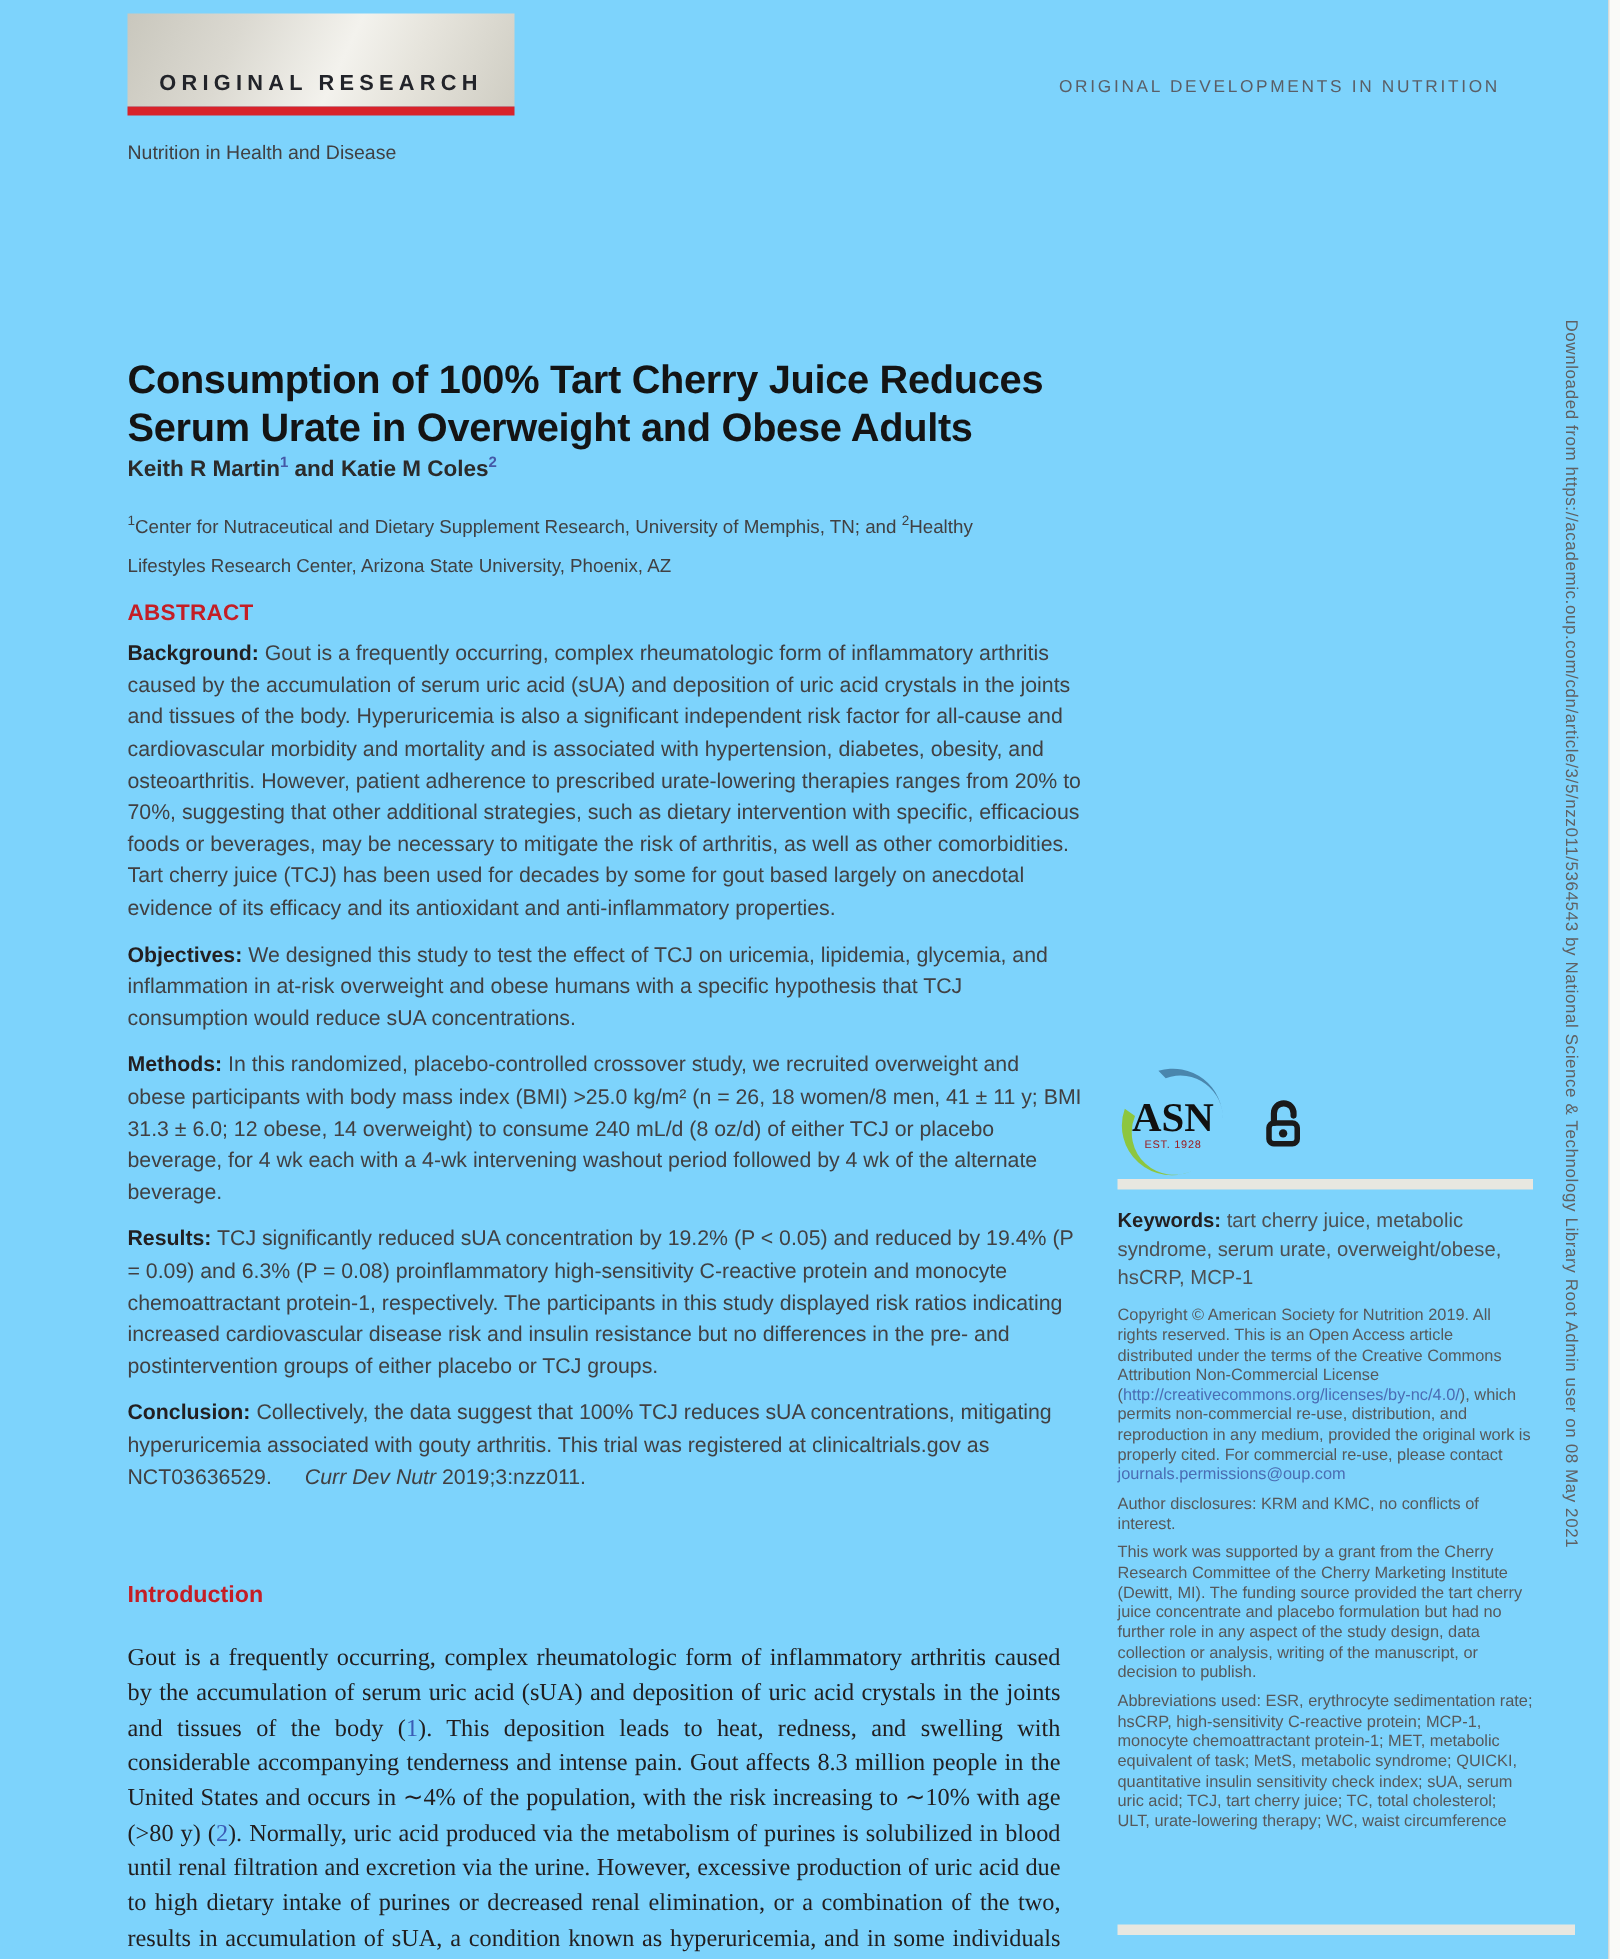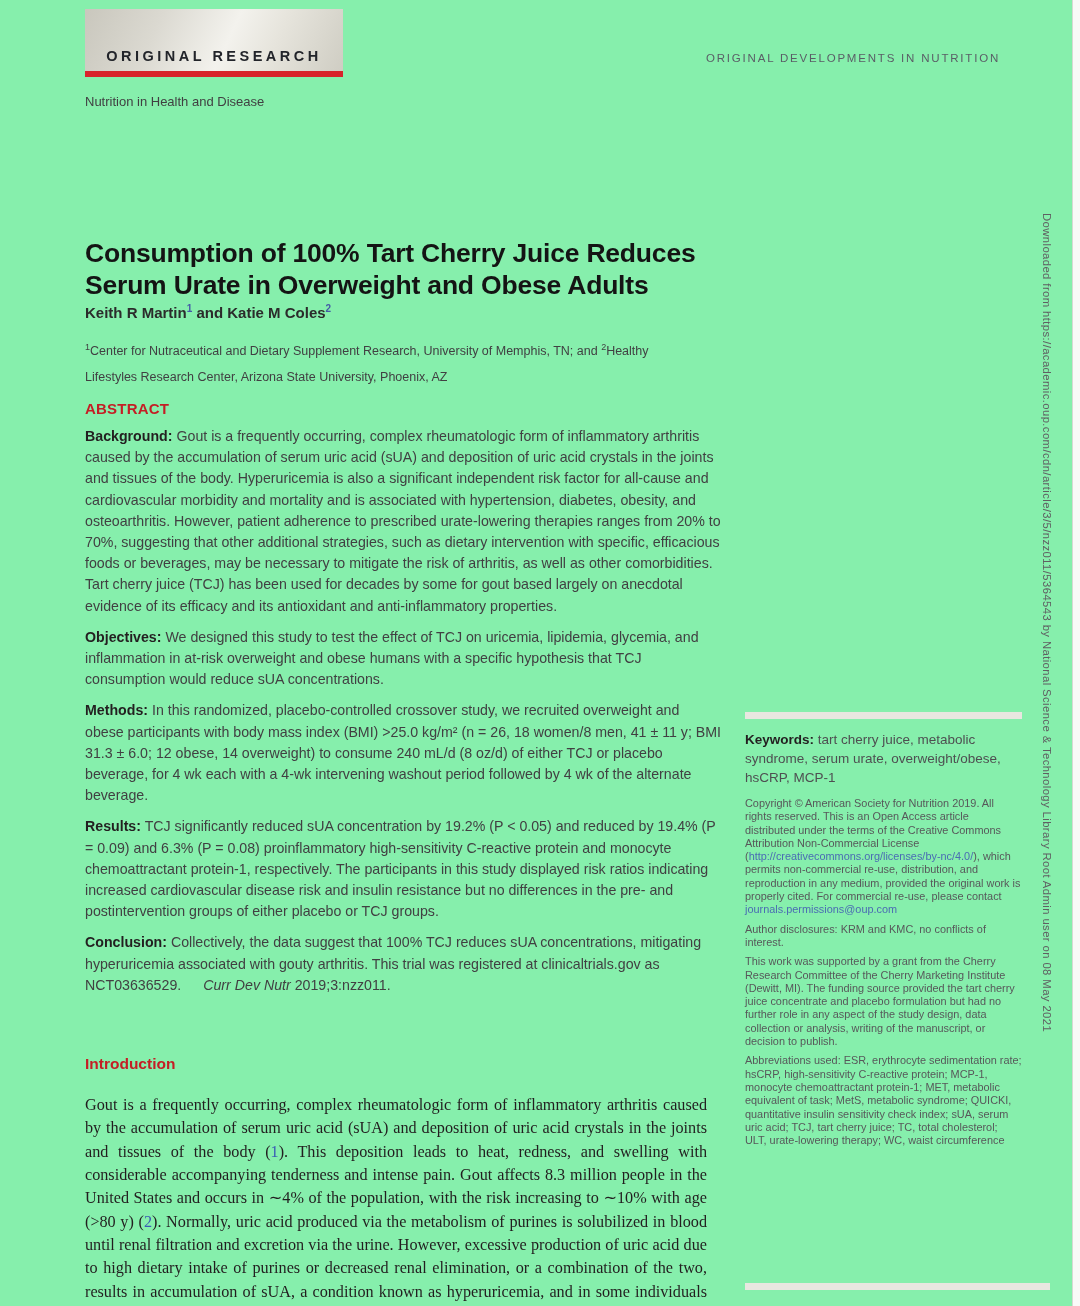--- a/index.html
+++ b/index.html
@@ -1,16 +1,16 @@
 <!DOCTYPE html>
 <html><head>
 <meta charset="utf-8">
 <style>
   html,body{margin:0;padding:0;background:#ffffff;}
-  .page{position:relative;width:1080px;height:1306px;background:#86efac;overflow:hidden;
+  .page{position:relative;width:1080px;height:1306px;background:#7dd3fc;overflow:hidden;
         font-family:"Liberation Sans",sans-serif;}
 
   
   .edge-strip{position:absolute;left:1072px;top:0;width:8px;height:100%;
               background:#fafaf8;border-left:1px solid #d8d8d4;border-right:1px solid #e4e4e0;}
 
   
   .badge-wrap{position:absolute;left:85px;top:9px;width:258px;}
   .badge-grad{height:62px;display:flex;align-items:flex-end;justify-content:center;
               padding-bottom:7px;box-sizing:border-box;
@@ -82,20 +82,33 @@
     <p><b>Objectives:</b> <span>We designed this study to test the effect of TCJ on uricemia, lipidemia, glycemia, and inflammation in at-risk overweight and obese humans with a specific hypothesis that TCJ consumption would reduce sUA concentrations.</span></p>
     <p><b>Methods:</b> <span>In this randomized, placebo-controlled crossover study, we recruited overweight and obese participants with body mass index (BMI) &gt;25.0 kg/m² (n = 26, 18 women/8 men, 41 ± 11 y; BMI 31.3 ± 6.0; 12 obese, 14 overweight) to consume 240 mL/d (8 oz/d) of either TCJ or placebo beverage, for 4 wk each with a 4-wk intervening washout period followed by 4 wk of the alternate beverage.</span></p>
     <p><b>Results:</b> <span>TCJ significantly reduced sUA concentration by 19.2% (P &lt; 0.05) and reduced by 19.4% (P = 0.09) and 6.3% (P = 0.08) proinflammatory high-sensitivity C-reactive protein and monocyte chemoattractant protein-1, respectively. The participants in this study displayed risk ratios indicating increased cardiovascular disease risk and insulin resistance but no differences in the pre- and postintervention groups of either placebo or TCJ groups.</span></p>
     <p><b>Conclusion:</b> <span>Collectively, the data suggest that 100% TCJ reduces sUA concentrations, mitigating hyperuricemia associated with gouty arthritis. This trial was registered at clinicaltrials.gov as NCT03636529.</span><span class="cit-journal">Curr Dev Nutr</span><span> 2019;3:nzz011.</span></p>
   </div>
 
   <h2 class="intro-h">Introduction</h2>
   <p class="intro-p"><span>Gout is a frequently occurring, complex rheumatologic form of inflammatory arthritis caused by the accumulation of serum uric acid (sUA) and deposition of uric acid crystals in the joints and tissues of the body (</span><span class="ref-link">1</span><span>). This deposition leads to heat, redness, and swelling with considerable accompanying tenderness and intense pain. Gout affects 8.3 million people in the United States and occurs in ∼4% of the population, with the risk increasing to ∼10% with age (&gt;80 y) (</span><span class="ref-link">2</span><span>). Normally, uric acid produced via the metabolism of purines is solubilized in blood until renal filtration and excretion via the urine. However, excessive production of uric acid due to high dietary intake of purines or decreased renal elimination, or a combination of the two, results in accumulation of sUA, a condition known as hyperuricemia, and in some individuals ultimately precipitation of sharp, needlelike monosodium urate crystals and chronic tophi formation.</span></p>
 
   <div class="sidebar">
+    <div class="logo-row">
+      <svg width="74" height="74" viewBox="0 0 76 76">
+        <path d="M28 4 A34 34 0 0 1 72 38 A29 29 0 0 0 33 9 Z" fill="#4a86ad"></path>
+        <path d="M5 30 A34 34 0 0 0 52 72 A29 29 0 0 1 12 35 Z" fill="#8dc63f"></path>
+        <text x="38" y="45" text-anchor="middle" font-family="Liberation Serif, serif" font-weight="bold" font-size="28" fill="#111111">ASN</text>
+        <text x="38" y="57" text-anchor="middle" font-family="Liberation Sans, sans-serif" font-size="7.5" fill="#9b1c20" letter-spacing="0.5">EST. 1928</text>
+      </svg>
+      <svg width="28" height="36" viewBox="0 0 34 44">
+        <path d="M10 24 v-8 a8 8 0 0 1 16 0 v2" fill="none" stroke="#1a1a1a" stroke-width="5" stroke-linecap="round"></path>
+        <rect x="6" y="24" width="23" height="17" rx="4" fill="none" stroke="#1a1a1a" stroke-width="4.5"></rect>
+        <circle cx="17.5" cy="32.5" r="3.4" fill="#1a1a1a"></circle>
+      </svg>
+    </div>
     <div class="divider"></div>
     <p class="keywords"><b>Keywords:</b><span> tart cherry juice, metabolic syndrome, serum urate, overweight/obese, hsCRP, MCP-1</span></p>
     <div class="fineprint">
       <p><span>Copyright © American Society for Nutrition 2019. All rights reserved. This is an Open Access article distributed under the terms of the Creative Commons Attribution Non-Commercial License (</span><a class="blue-link">http://creativecommons.org/licenses/by-nc/4.0/</a><span>), which permits non-commercial re-use, distribution, and reproduction in any medium, provided the original work is properly cited. For commercial re-use, please contact </span><a class="blue-link">journals.permissions@oup.com</a></p>
       <p>Author disclosures: KRM and KMC, no conflicts of interest.</p>
       <p>This work was supported by a grant from the Cherry Research Committee of the Cherry Marketing Institute (Dewitt, MI). The funding source provided the tart cherry juice concentrate and placebo formulation but had no further role in any aspect of the study design, data collection or analysis, writing of the manuscript, or decision to publish.</p>
       <p>Abbreviations used: ESR, erythrocyte sedimentation rate; hsCRP, high-sensitivity C-reactive protein; MCP-1, monocyte chemoattractant protein-1; MET, metabolic equivalent of task; MetS, metabolic syndrome; QUICKI, quantitative insulin sensitivity check index; sUA, serum uric acid; TCJ, tart cherry juice; TC, total cholesterol; ULT, urate-lowering therapy; WC, waist circumference</p>
     </div>
   </div>
   <div class="divider-bottom"></div>

